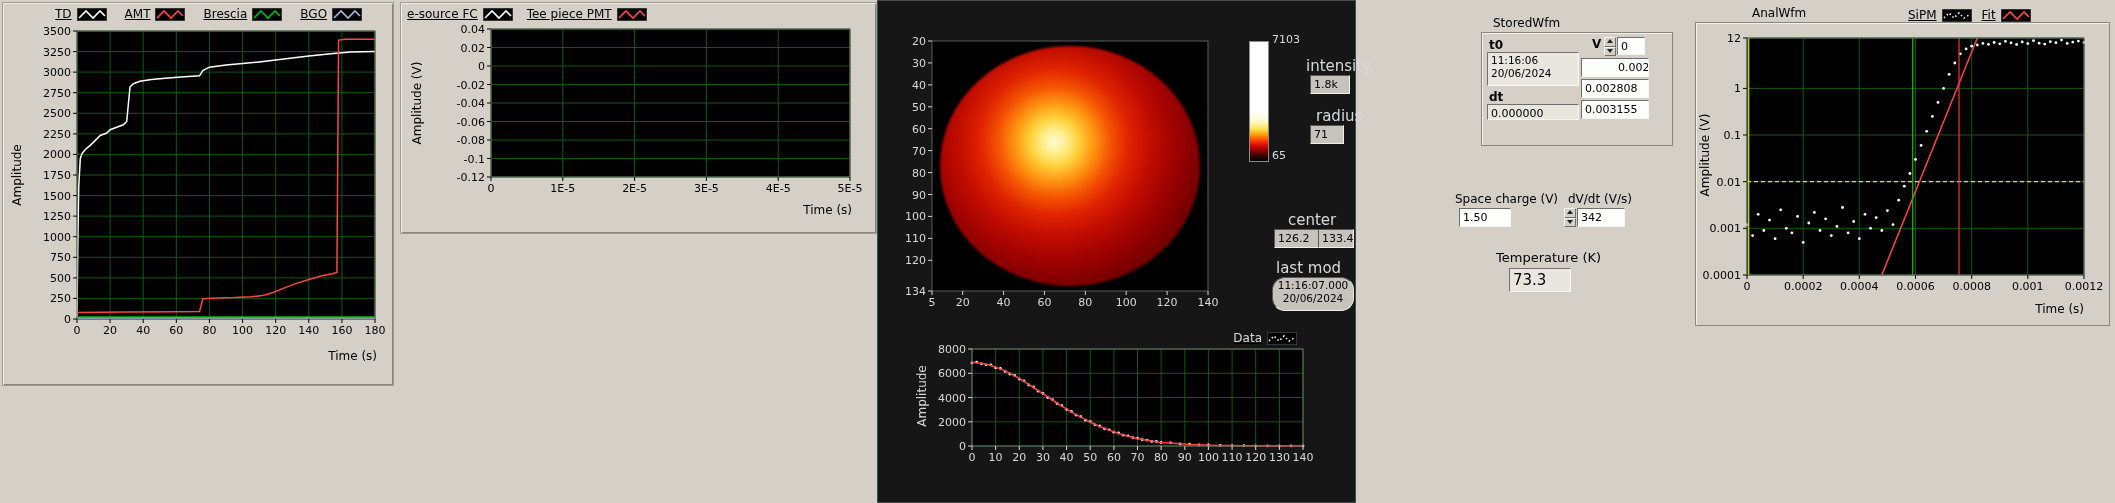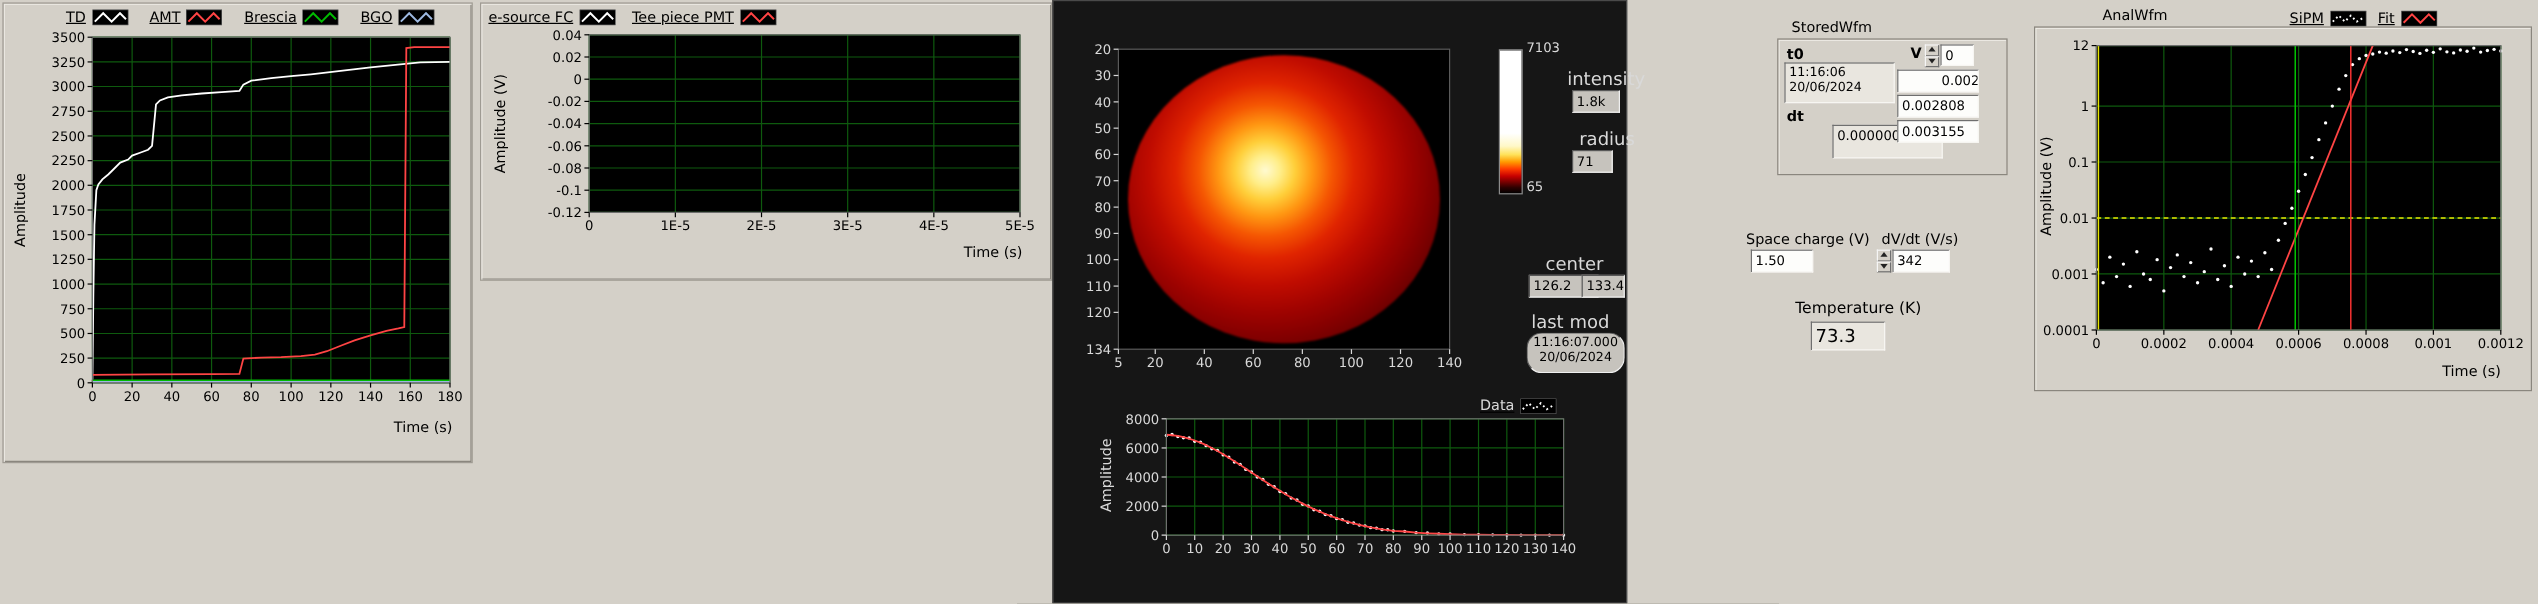--- a/index.html
+++ b/index.html
@@ -453,21 +453,21 @@
 
   <div class="glabel" style="left:1493px;top:16px;">StoredWfm</div>
   <div class="frame3d" style="left:1481px;top:32px;width:192px;height:114px;"></div>
 
   <div class="glabel bold" style="left:1489px;top:38px;">t0</div>
   <div class="ibox two-line" style="left:1487px;top:52px;width:92px;height:34px;">
     <span>11:16:06</span><br>
     <span>20/06/2024</span>
   </div>
   <div class="glabel bold" style="left:1489px;top:90px;">dt</div>
-  <div class="ibox" style="left:1487px;top:104px;width:92px;height:28px;margin-left:40px;">0.000000</div>
+  <div class="ibox" style="left:1487px;top:104px;width:92px;height:16px;">0.000000</div>
 
   <div class="glabel bold" style="left:1592px;top:37px;">V</div>
   <div class="spin" style="left:1604px;top:37px;">
     <div class="up">
         <i></i>
       </div>
     <div class="down">
         <i></i>
       </div>
   </div>

